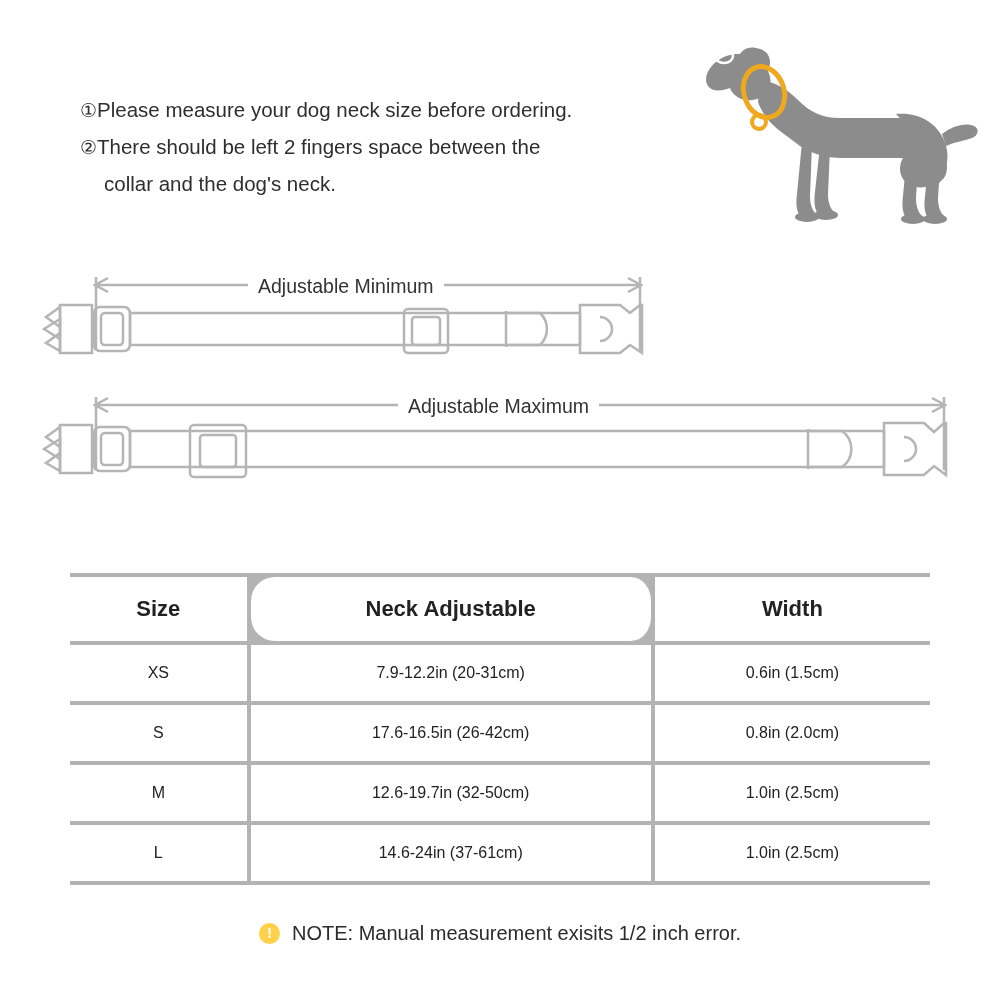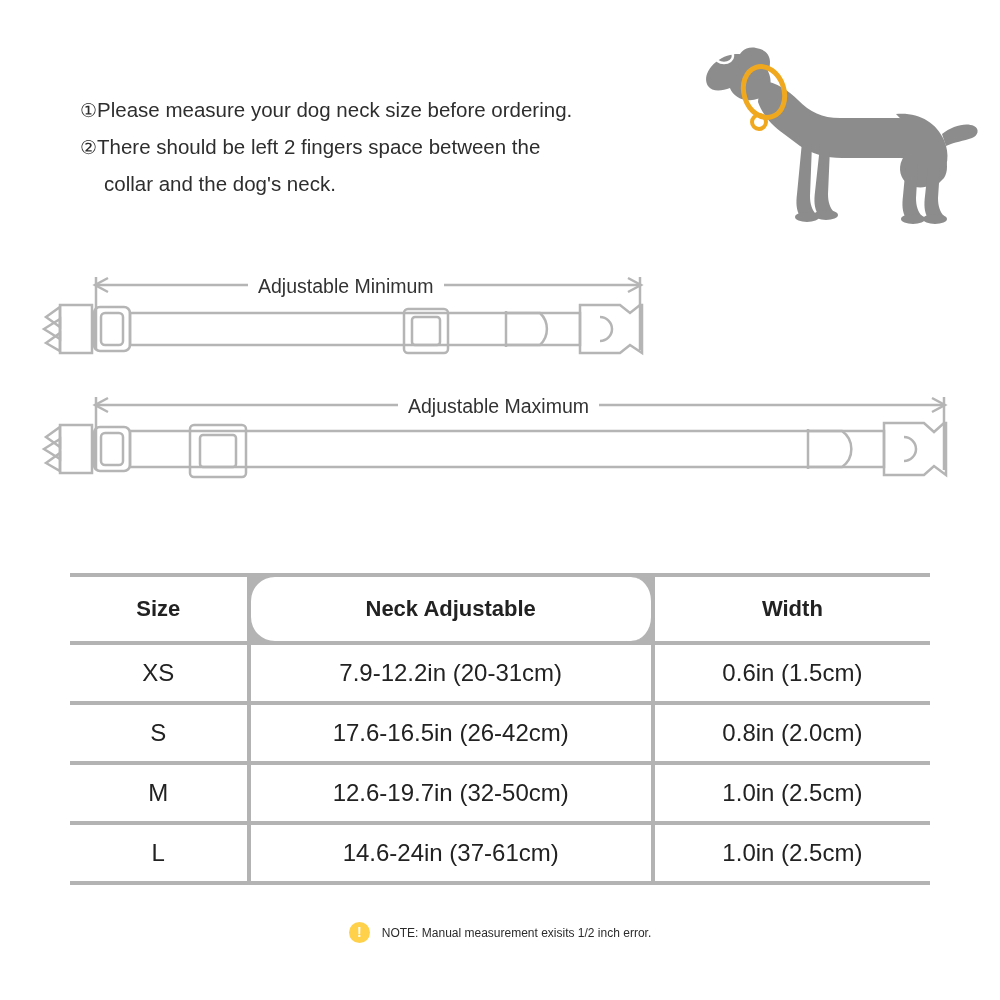--- a/index.html
+++ b/index.html
@@ -93,21 +93,21 @@
     color: #222;
     height: 54px;
     vertical-align: middle;
   }
   table.size-table th {
     font-size: 22px;
     font-weight: bold;
     height: 62px;
   }
   table.size-table td {
-    font-size: 24px;
+    font-size: 16px;
     margin-top: 24px;
   }
   table.size-table .col-size { width: 21%; }
   table.size-table .col-neck { width: 47%; border-radius: 24px; }
   table.size-table .col-width { width: 32%; }
   table.size-table th:not(:last-child),
   table.size-table td:not(:last-child) {
     border-right: 4px solid #b3b3b3;
   }
 
@@ -128,21 +128,21 @@
     border-radius: 50%;
     background: #ffd14a;
     color: #ffffff;
     font-size: 14px;
     font-weight: bold;
     line-height: 21px;
     text-align: center;
     display: inline-block;
   }
   .note-text {
-    font-size: 12px;
+    font-size: 20px;
     color: #2b2b2b;
     white-space: nowrap;
   }
 </style>
 </head>
 <body>
 
 <div class="page">
 
   <div class="instructions">

